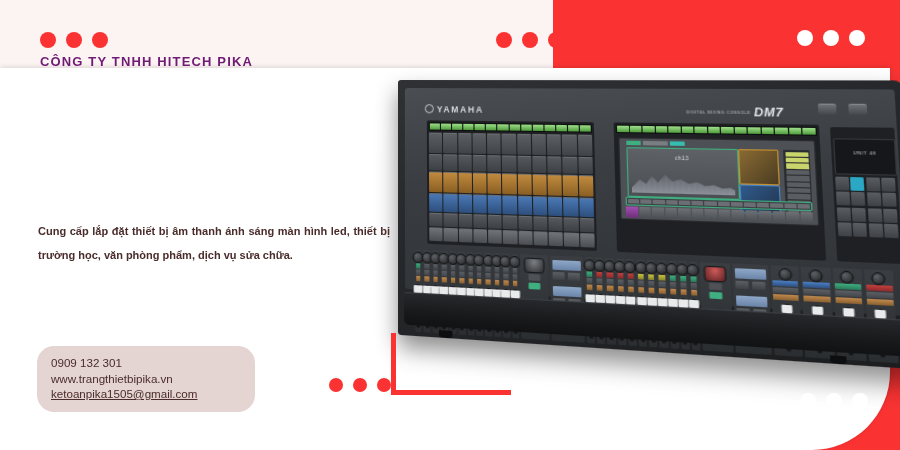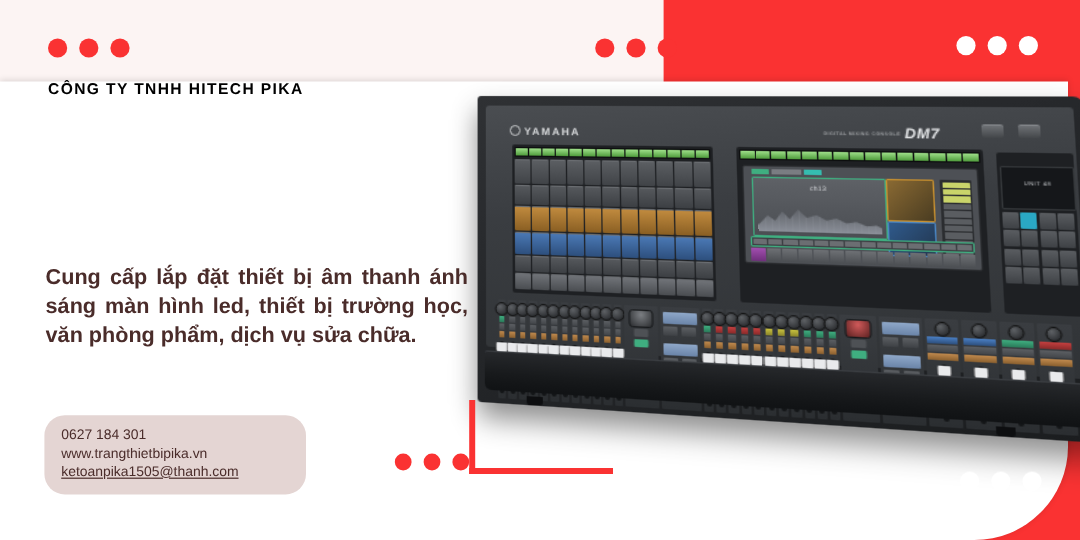--- a/index.html
+++ b/index.html
@@ -38,33 +38,33 @@
   #dots-bottomright{left:800px;top:393px;}
   #dots-bottomcenter{left:329px;top:378px;}
 
   
   .bracket{position:absolute;left:391px;top:333px;width:120px;height:62px;}
   .bracket .v{position:absolute;left:0;top:0;width:5px;height:62px;background:#fa3232;}
   .bracket .h{position:absolute;left:0;bottom:0;width:120px;height:5px;background:#fa3232;}
 
   
   .company{
-    position:absolute;left:40px;top:66px;
+    position:absolute;left:40px;top:54px;
     font-size:13px;font-weight:bold;letter-spacing:1.15px;
-    color:#000000;white-space:nowrap;
+    color:#701a75;white-space:nowrap;
   }
   .headline{
     position:absolute;left:38px;top:113px;
     font-size:31.5px;font-weight:bold;line-height:35px;
     color:#fa3232;letter-spacing:.2px;white-space:nowrap;
   }
   .headline .l2{display:block;}
   .body-text{
     position:absolute;left:38px;top:219px;width:352px;
-    font-size:18px;font-weight:bold;line-height:24px;
+    font-size:11px;font-weight:bold;line-height:24px;
     color:#4a2c2a;text-align:justify;
   }
   .contact{
     position:absolute;left:37px;top:346px;width:190px;
     background:#e4d5d3;border-radius:17px;
     padding:9px 14px 10px 14px;
     font-size:11.6px;line-height:15.5px;color:#4a2c2a;
   }
   .contact .line{display:block;white-space:nowrap;}
   .contact .email{text-decoration:underline;}
@@ -860,18 +860,18 @@
   </div>
 
   <div class="company">CÔNG TY TNHH HITECH PIKA</div>
 
   <div class="headline">
   </div>
 
   <div class="body-text">Cung cấp lắp đặt thiết bị âm thanh ánh sáng màn hình led, thiết bị trường học, văn phòng phẩm, dịch vụ sửa chữa.</div>
 
   <div class="contact">
-    <span class="line">0627 184 301</span>
+    <span class="line">0909 132 301</span>
     <span class="line">www.trangthietbipika.vn</span>
-    <span class="line email">ketoanpika1505@thanh.com</span>
+    <span class="line email">ketoanpika1505@gmail.com</span>
   </div>
 
 </div>
 
 </body></html>

